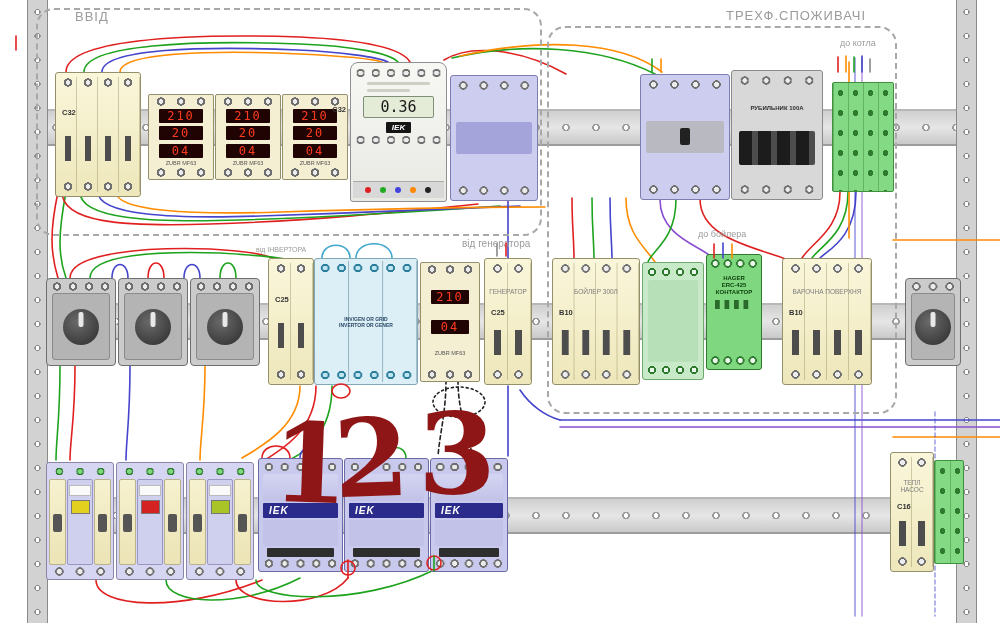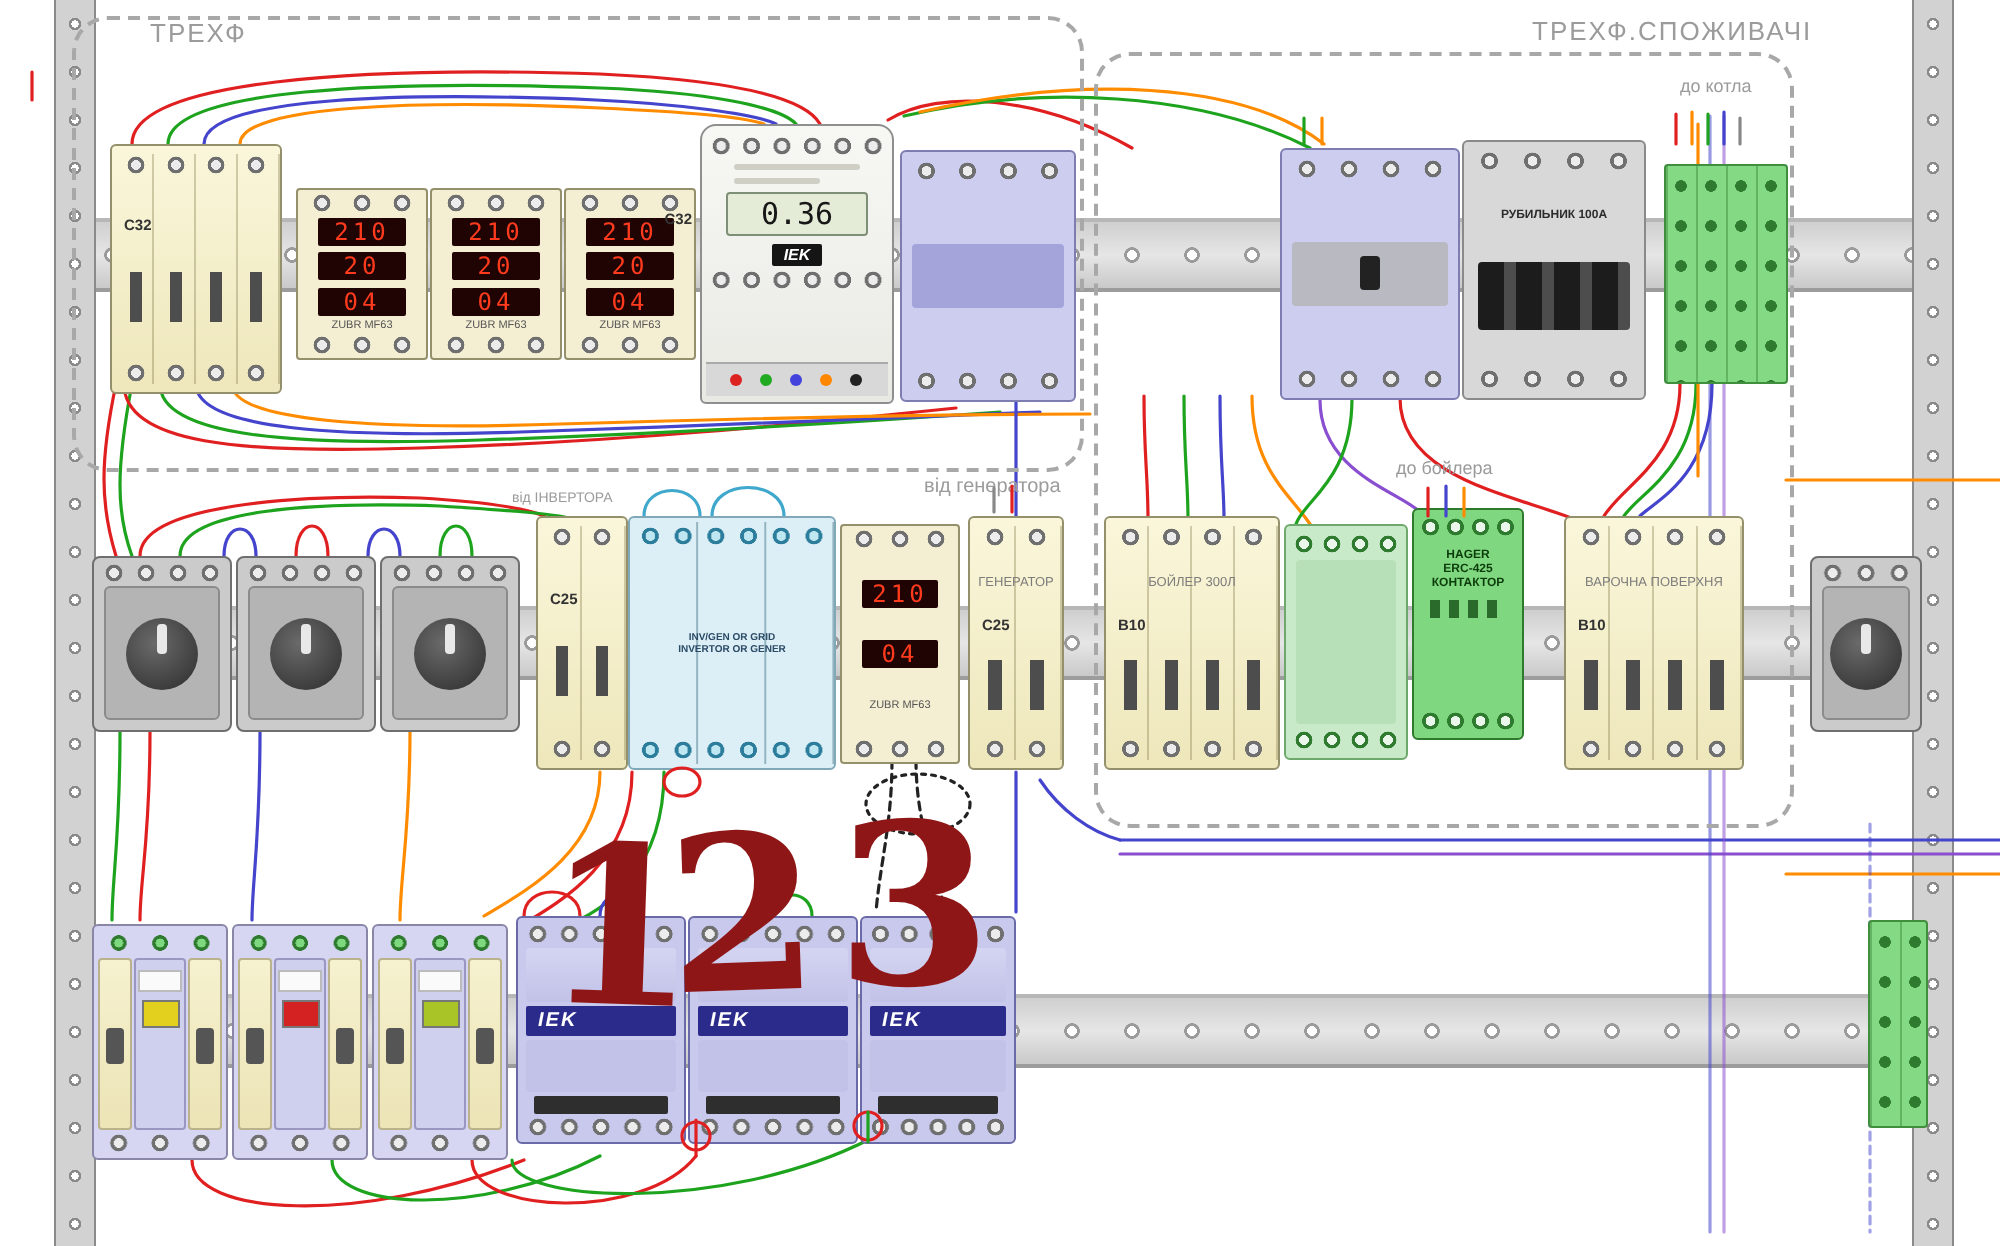--- a/index.html
+++ b/index.html
@@ -205,23 +205,23 @@
     <path class="wb" style="opacity:.55" d="M855 58 L855 616"></path>
     <path class="wp" style="opacity:.55" d="M862 58 L862 616"></path>
     <path class="wb" style="opacity:.5" stroke-dasharray="4 3" d="M935 412 L935 616"></path>
     <path class="wr" d="M262 458 C262 442 290 442 290 458"></path>
     <path class="wb" d="M300 458 C300 444 320 444 320 458"></path>
     <path class="wg" d="M386 458 C386 444 406 444 406 458"></path>
     <path class="wb" d="M520 390 C530 405 545 416 560 420"></path>
   </svg>
 
   <div class="dashed" style="left:36px;top:8px;width:502px;height:224px"></div>
-  <div class="seclabel" style="left:75px;top:9px">ТРЕХФ</div>
+  <div class="seclabel" style="left:75px;top:9px">ВВІД</div>
   <div class="dashed" style="left:547px;top:26px;width:346px;height:384px"></div>
-  <div class="seclabel" style="left:766px;top:8px">ТРЕХФ.СПОЖИВАЧІ</div>
+  <div class="seclabel" style="left:726px;top:8px">ТРЕХФ.СПОЖИВАЧІ</div>
 
   <div class="note" style="left:840px;top:38px;font-size:9px">до котла</div>
   <div class="note" style="left:462px;top:238px;font-size:10px">від генератора</div>
   <div class="note" style="left:698px;top:229px;font-size:9px">до бойлера</div>
   <div class="note" style="left:256px;top:246px;font-size:7px">від ІНВЕРТОРА</div>
 
   <div class="brk p4" style="left:55px;top:72px;width:86px;height:125px">
     <div class="srow s4"></div>
     <div class="brklbl">C32</div>
     <div class="togrow t4"></div>
@@ -432,20 +432,27 @@
   </div>
   <div class="iek" style="left:430px;top:458px;width:78px;height:114px">
     <div class="srow s5" style="height:12px"></div>
     <div class="iup"></div>
     <div class="iband"><span>IEK</span></div>
     <div class="ilow"></div>
     <div class="ifoot"></div>
     <div class="srow s5" style="height:11px"></div>
   </div>
 
+  <div class="brk p2" style="left:890px;top:452px;width:44px;height:120px">
+    <div class="srow s2"></div>
+    <div class="brktitle">ТЕПЛ НАСОС</div>
+    <div class="brklbl">C16</div>
+    <div class="togrow t2"></div>
+    <div class="srow s2"></div>
+  </div>
   <div class="gterm" style="left:934px;top:460px;width:28px;height:102px"></div>
 
   <svg class="wires" style="z-index:6">
     <defs>
       <marker id="mR" markerWidth="6" markerHeight="6" refX="3" refY="3" orient="auto">
           <path d="M0 0 L6 3 L0 6 Z" fill="#e02020"></path>
         </marker>
       <marker id="mG" markerWidth="6" markerHeight="6" refX="3" refY="3" orient="auto">
           <path d="M0 0 L6 3 L0 6 Z" fill="#1ea31e"></path>
         </marker>

